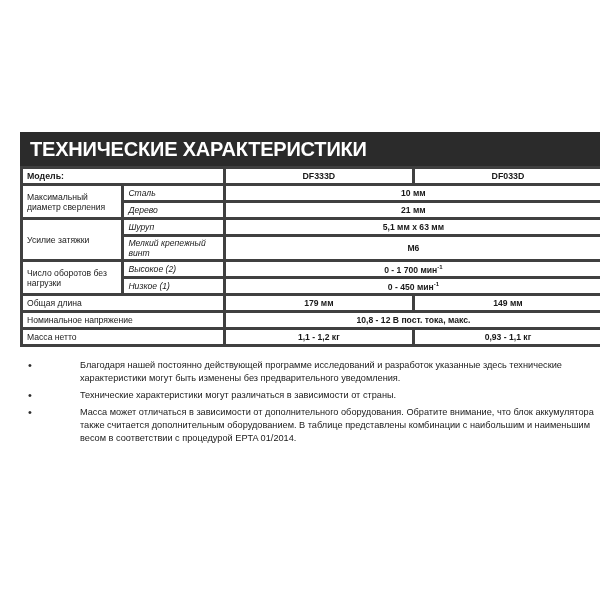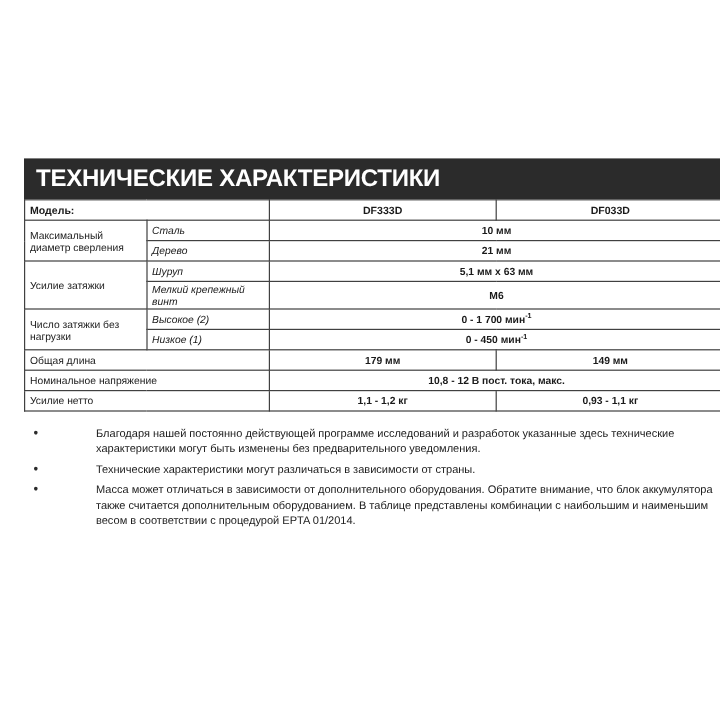--- a/index.html
+++ b/index.html
@@ -35,21 +35,21 @@
     letter-spacing: -0.2px;
   }
   table.spec {
     border-collapse: collapse;
     width: 100%;
     table-layout: fixed;
     font-size: 8.6px;
     background: #ffffff;
   }
   table.spec td {
-    border: 1px solid #404040;
+    border: 3px solid #404040;
     padding: 1px 4px;
     vertical-align: middle;
     height: 17px;
     box-sizing: border-box;
   }
   td.lbl {
     width: 155px;
     padding-left: 7px;
   }
   td.sub {
@@ -138,21 +138,21 @@
         <td class="sub">Шуруп</td>
         <td class="val wide" colspan="2">5,1 мм x 63 мм</td>
       </tr>
 
       <tr>
         <td class="sub">Мелкий крепежный винт</td>
         <td class="val wide" colspan="2">M6</td>
       </tr>
 
       <tr>
-        <td class="lbl" rowspan="2">Число затяжки без нагрузки</td>
+        <td class="lbl" rowspan="2">Число оборотов без нагрузки</td>
         <td class="sub">Высокое (2)</td>
         <td class="val wide" colspan="2"><span>0 - 1 700 мин</span><sup>-1</sup></td>
       </tr>
 
       <tr>
         <td class="sub">Низкое (1)</td>
         <td class="val wide" colspan="2"><span>0 - 450 мин</span><sup>-1</sup></td>
       </tr>
 
       <tr>
@@ -160,21 +160,21 @@
         <td class="val col">179 мм</td>
         <td class="val col">149 мм</td>
       </tr>
 
       <tr>
         <td class="lbl" colspan="2">Номинальное напряжение</td>
         <td class="val wide" colspan="2">10,8 - 12 В пост. тока, макс.</td>
       </tr>
 
       <tr>
-        <td class="lbl" colspan="2">Усилие нетто</td>
+        <td class="lbl" colspan="2">Масса нетто</td>
         <td class="val col">1,1 - 1,2 кг</td>
         <td class="val col">0,93 - 1,1 кг</td>
       </tr>
     </tbody>
   </table>
 
   <div class="notes">
     <div class="note">
       <span class="bullet">•</span>
       <span class="note-text">Благодаря нашей постоянно действующей программе исследований и разработок указанные здесь технические характеристики могут быть изменены без предварительного уведомления.</span>

